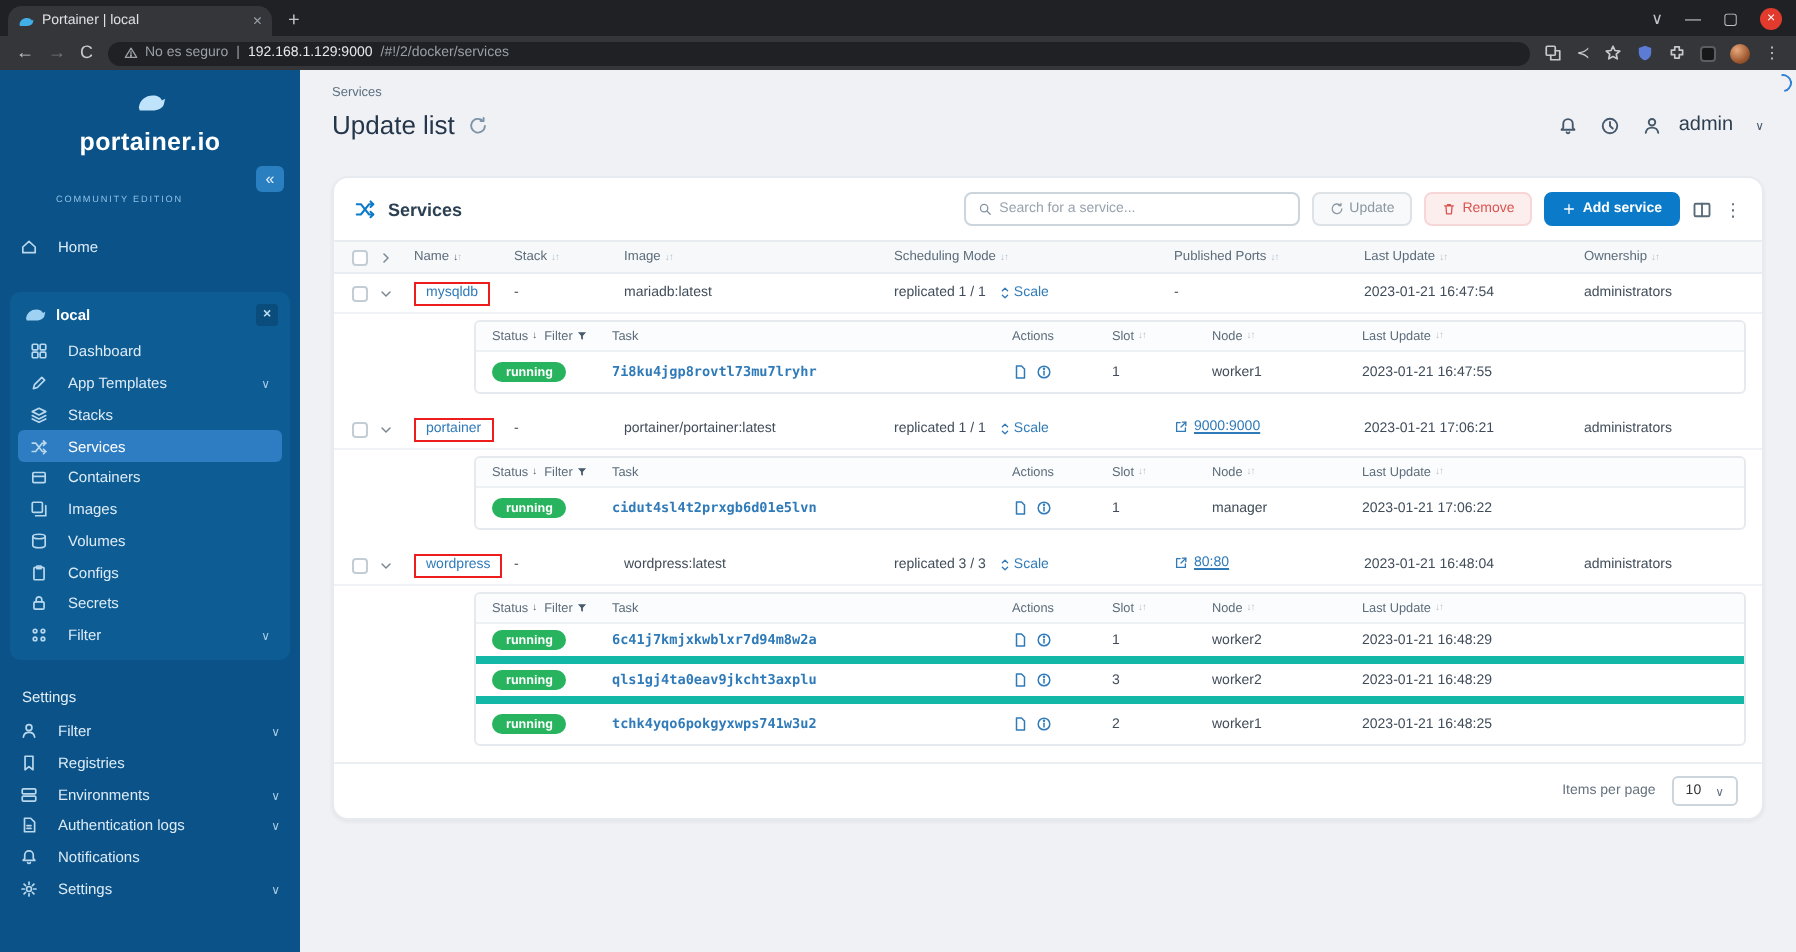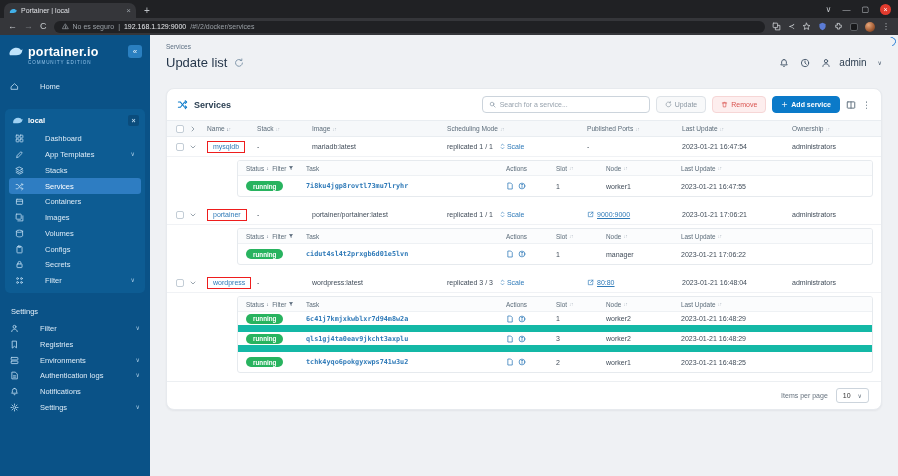--- a/index.html
+++ b/index.html
@@ -29,27 +29,27 @@
   .tool-ics { display:flex; gap:7px; align-items:center; color:#c6cacd; font-size:8px; }
   .tool-svg { width:9px; height:9px; color:#c6cacd; }
   .avatar { width:10px; height:10px; border-radius:50%; background:radial-gradient(circle at 35% 30%, #e8a87c 0%, #a05a32 60%, #5f3418 100%); }
   .darksq { width:8px; height:8px; background:#17181a; border:1px solid #5a5d61; border-radius:2px; }
 
   
   .app { display:flex; height:441px; }
 
   
   .sidebar { width:150px; background:#0a5287; color:#d9e8f5; display:flex; flex-direction:column; flex:none; }
-  .logo-row { display:flex; align-items:center; gap:5px; padding:9px 8px 1px 8px; }
+  .logo-row { display:flex; align-items:center; gap:5px; padding:9px 8px 1px 8px;flex-direction:column; }
   .logo-whale { width:15px; height:15px; color:#bfe3fb; flex:none; }
   .logo-text { font-size:12.5px; font-weight:bold; color:#fff; letter-spacing:.2px; }
   .collapse-btn { margin-left:auto; width:14px; height:13px; background:#2a7fc0; border-radius:3px; color:#eaf4fb;
                   font-size:8px; display:flex; align-items:center; justify-content:center; }
   .edition { padding:0 8px 4px 28px; font-size:4.6px; letter-spacing:.9px; color:#8fc1e8; }
-  .side-item { display:flex; align-items:flex-start; gap:21px; padding:3.4px 6px; margin:0 4px; border-radius:3px;
+  .side-item { display:flex; align-items:flex-end; gap:10px; padding:3.4px 6px; margin:0 4px; border-radius:3px;
                color:#dcebf7; font-size:7.5px; }
   .side-item.active { background:#2e7dc2; color:#fff; }
   .si-icon { width:9px; height:9px; color:#b9d8ee; flex:none; }
   .si-chev { margin-left:auto; font-size:6px; color:#a8cbe5; }
   .home-item { margin-top:10px; }
   .env-box { margin:14px 5px 0 5px; background:#0d5c93; border-radius:5px; padding-bottom:4px; }
   .env-head { display:flex; align-items:center; gap:5px; padding:6px 6px 5px 7px; font-size:7.5px; font-weight:bold; color:#fff; }
   .env-whale { width:11px; height:11px; color:#9fd1f2; }
   .env-close { margin-left:auto; width:11px; height:11px; border-radius:2px; background:#0a4c7c; color:#bcd9ee;
                font-size:7px; line-height:11px; text-align:center; }
@@ -106,21 +106,21 @@
   .ud-ic { width:7px; height:7px; }
   .ports-link { display:inline-flex; align-items:center; gap:3px; color:#2f7ab8; }
   .ext-ic { width:7px; height:7px; }
 
   
   .sub-wrap { margin:3px 8px 8px 70px; border:1px solid #e6eaee; border-radius:3px; overflow:hidden; background:#fff; }
   .grid-task { display:grid; grid-template-columns:68px 200px 50px 50px 75px 1fr; align-items:center; }
   .sub-head { height:15px; font-size:6.4px; color:#5c6c7a; background:#fbfcfd; border-bottom:1px solid #eef1f4; }
   .status-th { display:flex; align-items:center; gap:2px; padding-left:8px; }
   .funnel-ic { width:6px; height:6px; color:#46586b; }
-  .task-row { height:20px; font-size:7px; color:#404c59; border-bottom:7px solid #14b8a6; }
+  .task-row { height:20px; font-size:7px; color:#404c59; border-bottom:4px solid #14b8a6; }
   .task-row:last-child { border-bottom:none; }
   .badge { display:inline-block; background:#28b35f; color:#fff; font-size:6.3px; font-weight:bold;
            padding:1.5px 7px; border-radius:8px; margin-left:8px; }
   .task-id { font-family:"DejaVu Sans Mono", monospace; font-size:6.8px; color:#2f7ab8; font-weight:bold; text-decoration:none; }
   .actions { display:flex; gap:4px; color:#2f7ab8; }
   .act-ic { width:8px; height:8px; }
 
   .card-foot { display:flex; justify-content:flex-end; align-items:center; gap:8px; height:28px; padding:0 12px;
                border-top:1px solid #eceff2; font-size:7px; color:#66727e; }
   .pp-select { display:flex; align-items:center; gap:7px; border:1px solid #ccd4dc; border-radius:3px; height:15px;

